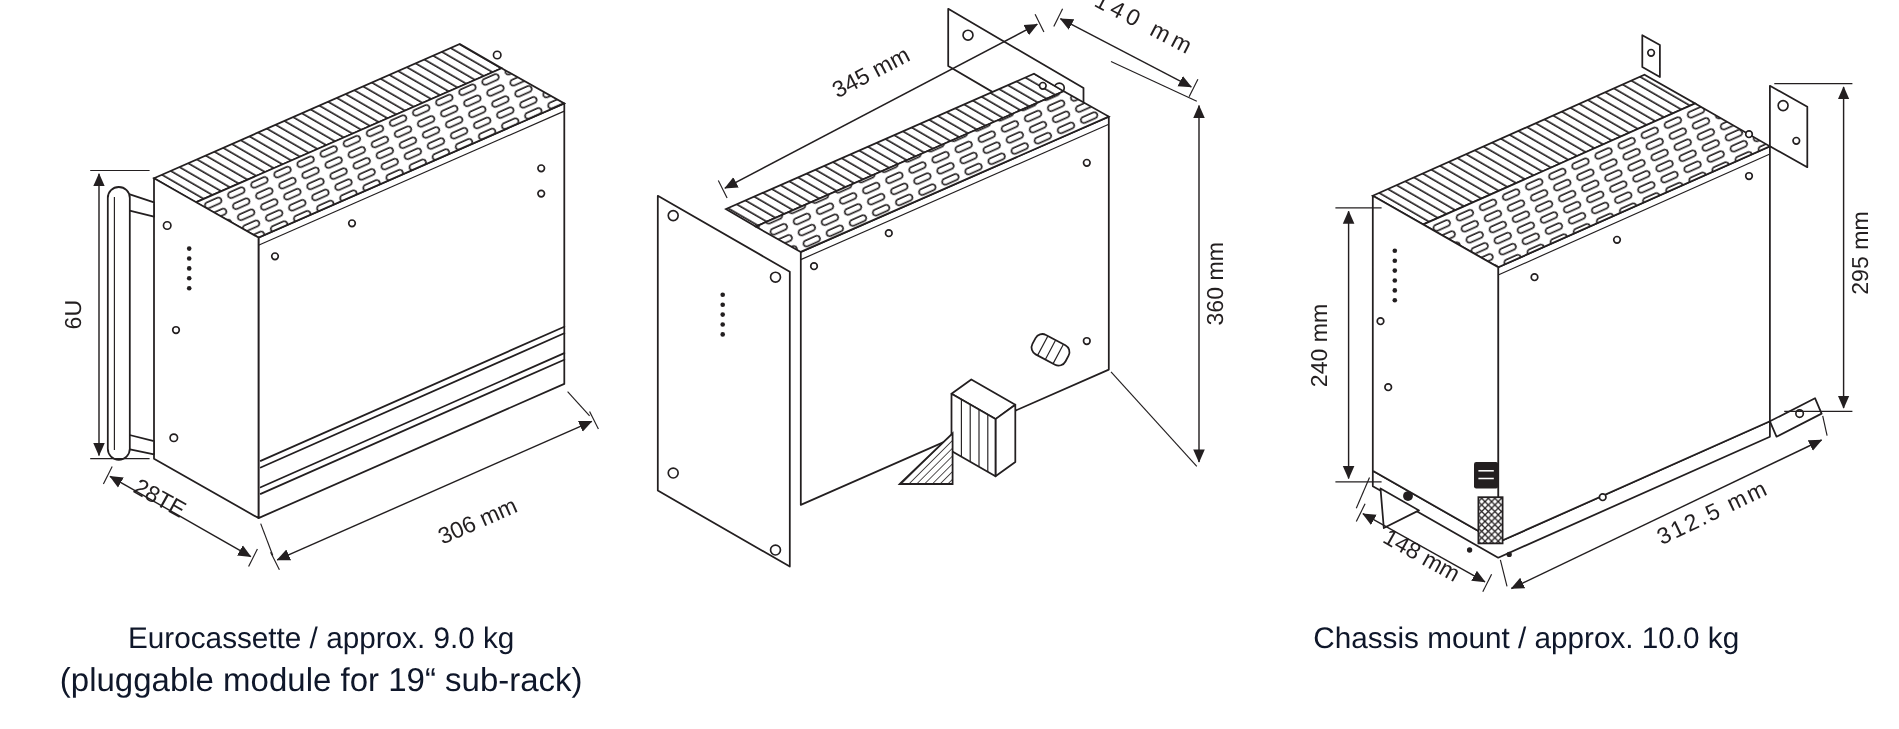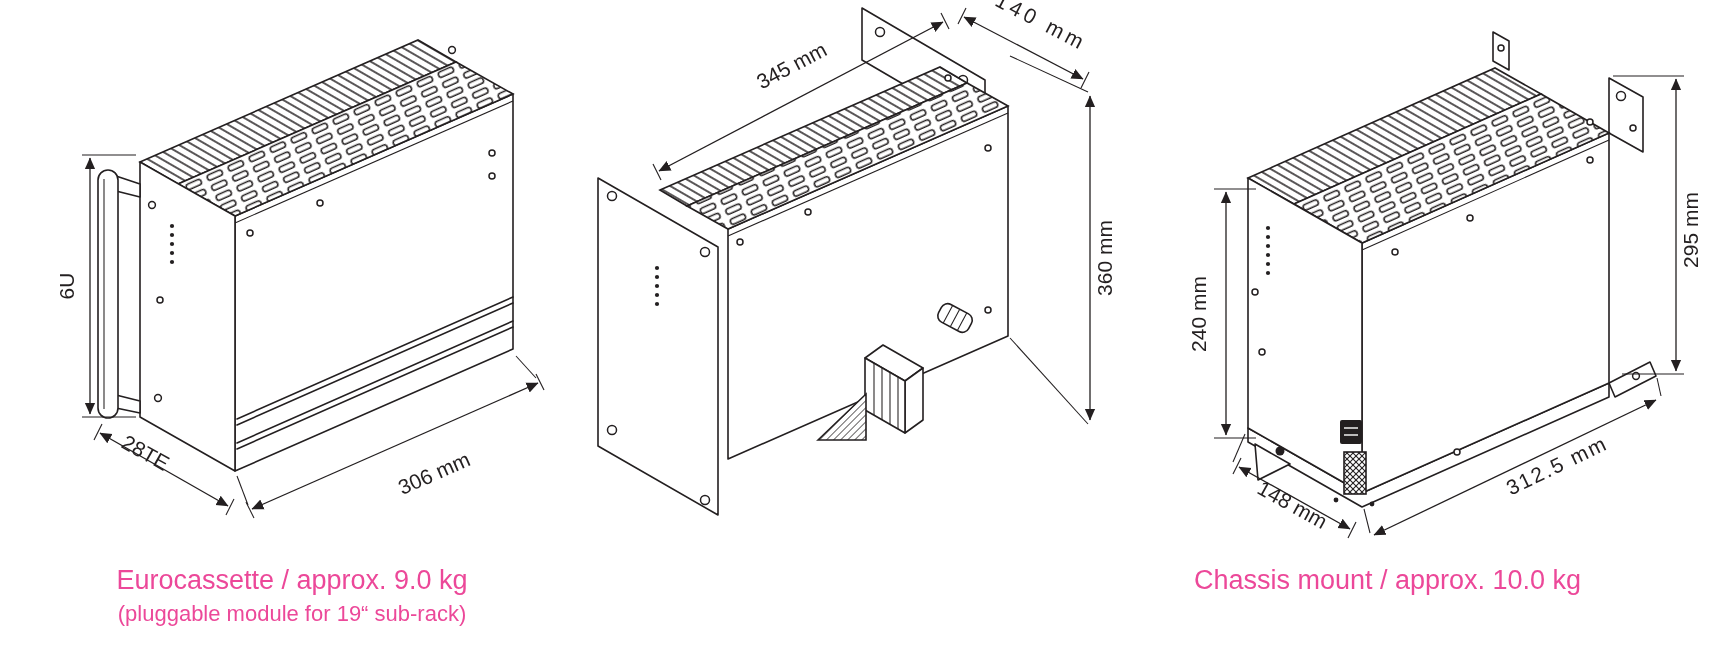--- a/index.html
+++ b/index.html
@@ -1,21 +1,21 @@
 <!DOCTYPE html>
 <html><head>
 <meta charset="utf-8">
 <style>
   html,body{margin:0;padding:0;background:#fff;}
   .canvas{position:relative;width:1726px;height:663px;background:#fff;overflow:hidden;
           font-family:"Liberation Sans",sans-serif;color:#231f20;}
   .drawings{position:absolute;top:0;left:0;}
-  .caption-block{position:absolute;top:565px;text-align:center;color:#ec4899;}
+  .caption-block{position:absolute;top:565px;text-align:center;color:#0f172a;}
   .cap{font-size:27px;line-height:1.15;}
-  .subcap{font-size:22px;line-height:1.25;margin-top:4px;}
+  .subcap{font-size:30px;line-height:1.25;margin-top:4px;}
   .dim{font-size:21px;fill:#231f20;font-family:"Liberation Sans",sans-serif;}
   .s{stroke:#231f20;stroke-width:1.6;fill:none;stroke-linejoin:round;stroke-linecap:round;}
   .sw{stroke:#231f20;stroke-width:1.6;fill:#ffffff;stroke-linejoin:round;}
   .thin{stroke:#231f20;stroke-width:1.05;fill:none;}
   .dimline{stroke:#231f20;stroke-width:1.3;fill:none;}
   .ext{stroke:#231f20;stroke-width:1.05;fill:none;}
   .dot{stroke:#231f20;stroke-width:1.5;fill:#ffffff;}
   .fdot{fill:#231f20;stroke:none;}
 </style>
 </head>

